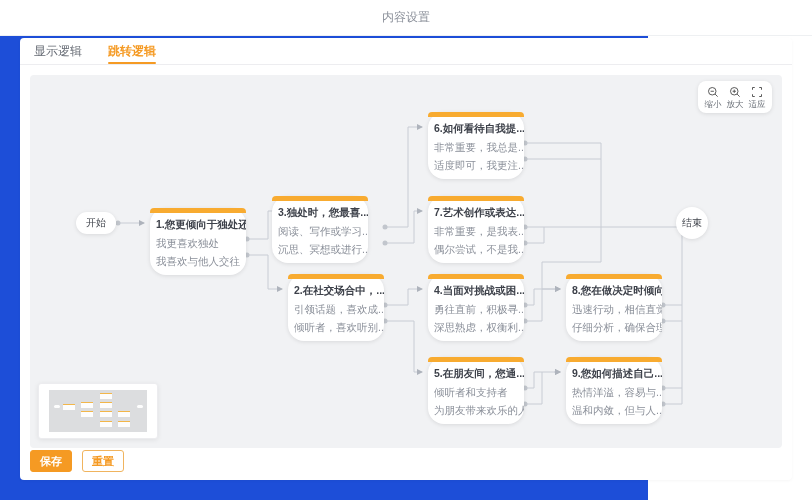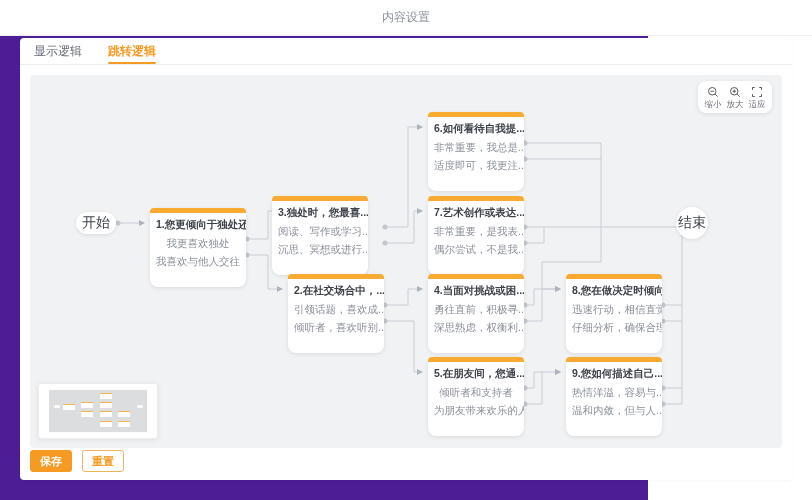--- a/index.html
+++ b/index.html
@@ -4,37 +4,37 @@
 <style>
   * { margin:0; padding:0; box-sizing:border-box; }
   html,body { width:812px; height:500px; font-family:"Liberation Sans", sans-serif; background:#ffffff; overflow:hidden; }
 
   
   .topbar { height:36px; background:#fff; border-bottom:1px solid #eef0f2; display:flex; align-items:center; justify-content:center; gap:22px; }
   .toptab { font-size:12px; color:#8a8f99; cursor:pointer; padding:4px 10px; }
   .toptab.active { color:#f59a23; border:1px solid #f59a23; border-radius:3px; background:#fffdf8; font-weight:bold; }
 
   
-  .page { position:absolute; left:0; top:36px; width:648px; height:464px; background:#4c1d95; }
+  .page { position:absolute; left:0; top:36px; width:648px; height:464px; background:#1d4ed8; }
   .card { position:absolute; left:20px; top:2px; width:772px; height:442px; background:#fff; border-radius:4px; box-shadow:0 1px 3px rgba(0,0,0,0.04); }
 
   .subtabs { height:27px; border-bottom:1px solid #ededf0; display:flex; align-items:center; gap:26px; padding:0 14px; }
   .subtab { font-size:12px; color:#666b74; cursor:pointer; height:100%; display:flex; align-items:center; position:relative; }
   .subtab.active { color:#f59a23; font-weight:bold; }
   .subtab.active::after { content:""; position:absolute; left:0; right:0; bottom:0; height:2px; background:#f59a23; border-radius:2px; }
 
   
   .canvas { position:absolute; left:10px; top:37px; width:752px; height:373px; background:#f1f2f4; border-radius:4px; overflow:hidden; }
   .wires { position:absolute; left:0; top:0; }
 
-  .pill { position:absolute; background:#fff; border-radius:12px; box-shadow:0 1px 4px rgba(0,0,0,0.10); font-size:14px; color:#40444c; display:flex; align-items:center; justify-content:center; }
+  .pill { position:absolute; background:#fff; border-radius:12px; box-shadow:0 1px 4px rgba(0,0,0,0.10); font-size:10px; color:#40444c; display:flex; align-items:center; justify-content:center; }
   .pill.start { left:46px; top:137px; width:40px; height:22px; }
   .pill.end { left:646px; top:132px; width:32px; height:32px; border-radius:50%; }
 
-  .node { position:absolute; width:96px; background:#fff; border-radius:8px; box-shadow:0 1px 4px rgba(0,0,0,0.10); padding-bottom:16px;text-align:center; }
+  .node { position:absolute; width:96px; background:#fff; border-radius:16px; box-shadow:0 1px 4px rgba(0,0,0,0.10); padding-bottom:4px; }
   .node .bar { height:5px; background:#f8ab30; border-radius:4px 4px 0 0; }
   .node .ttl { font-size:10.5px; font-weight:bold; color:#3d414a; padding:5px 6px 3px 6px; white-space:nowrap; overflow:hidden; }
   .node .opt { font-size:10.5px; color:#8a8f99; padding:2px 6px; white-space:nowrap; overflow:hidden; }
 
   
   .zoombox { position:absolute; right:10px; top:6px; width:74px; height:32px; background:#fff; border-radius:8px; box-shadow:0 1px 4px rgba(0,0,0,0.10); display:flex; align-items:center; justify-content:space-around; padding:2px 4px; }
   .zitem { display:flex; flex-direction:column; align-items:center; cursor:pointer; line-height:1; }
   .zitem svg { width:12px; height:12px; }
   .zitem .zlabel { font-size:8.5px; color:#6b7078; margin-top:2px; }
 

